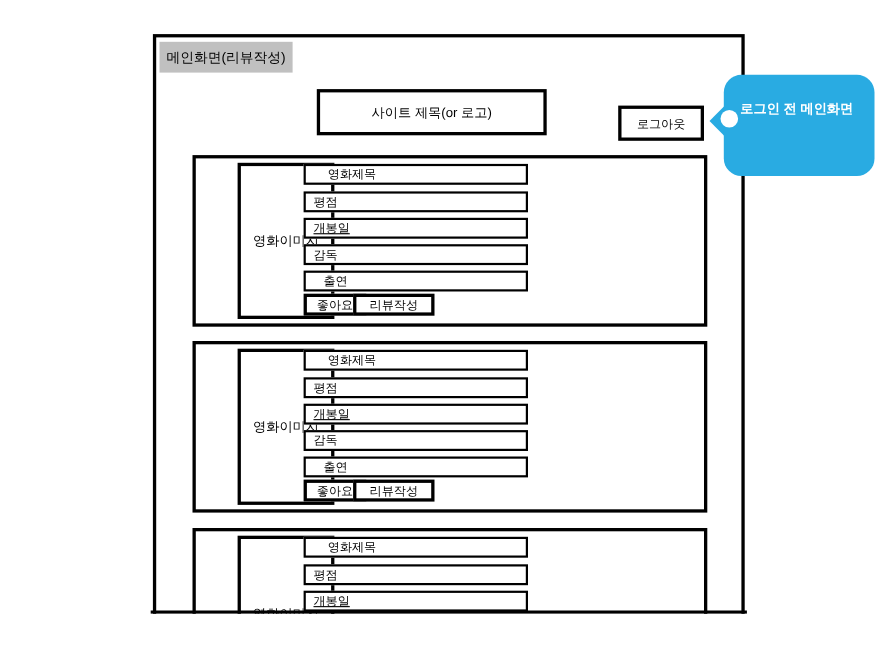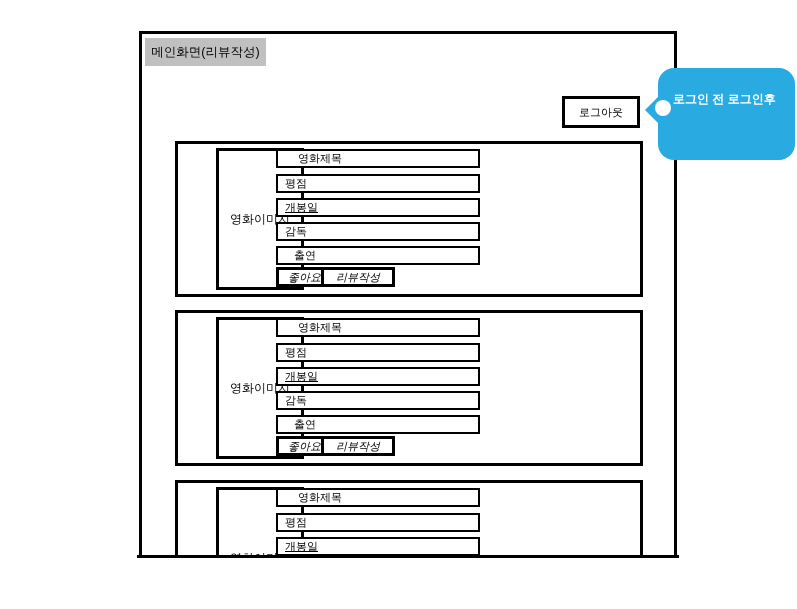--- a/index.html
+++ b/index.html
@@ -64,21 +64,21 @@
     border: 2px solid #000; background: #fff;
     display: flex; align-items: center;
     padding-left: 7px; font-size: 11px; white-space: nowrap;
   }
   .f0 { top: 5px; padding-left: 20px; } .f1 { top: 30px; } .f2 { top: 54px; text-decoration: underline; }
   .f3 { top: 78px; } .f4 { top: 102px; padding-left: 16px; }
   .card-btn {
     position: absolute; top: 123px; height: 20px;
     border: 3px solid #000; background: #fff;
     display: flex; align-items: center; justify-content: center;
-    font-size: 11px; white-space: nowrap; cursor: pointer; font-style: italic;
+    font-size: 11px; white-space: nowrap; cursor: pointer;
   }
   .like-btn { left: 98px; width: 57px; }
   .review-btn { left: 143px; width: 74px; }
 
   
   .cutline {
     left: 137px; top: 555px; width: 542px; height: 3px;
     background: #000; z-index: 4;
   }
 
@@ -109,20 +109,23 @@
 <body>
 
 <div class="canvas" id="canvas">
 
   <div class="abs frame"></div>
 
   <div class="abs title-chip">
     <span>메인화면(리뷰작성)</span>
   </div>
 
+  <div class="abs site-title-box">
+    <span>사이트 제목(or 로고)</span>
+  </div>
 
   <div class="abs logout-btn">
     <span>로그아웃</span>
   </div>
 
   <div class="card" style="top: 141px;">
     <div class="img-box">
       <span>영화이미지</span>
     </div>
     <div class="field f0">
@@ -189,16 +192,16 @@
       <span>개봉일</span>
     </div>
 
   </div>
 <div class="abs cutline"></div>
 
   <div class="abs callout-tail"></div>
   <div class="abs callout-bubble"></div>
   <div class="abs callout-notch"></div>
   <div class="abs callout-text">
-    <div>로그인 전 로그인후</div>
+    <div>로그인 전 메인화면</div>
   </div>
 
 </div>
 
 </body></html>

